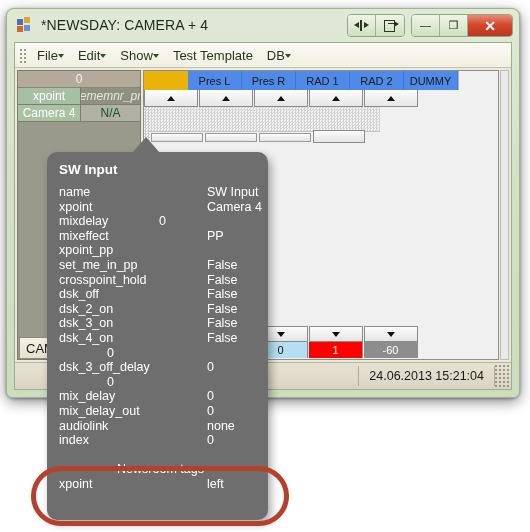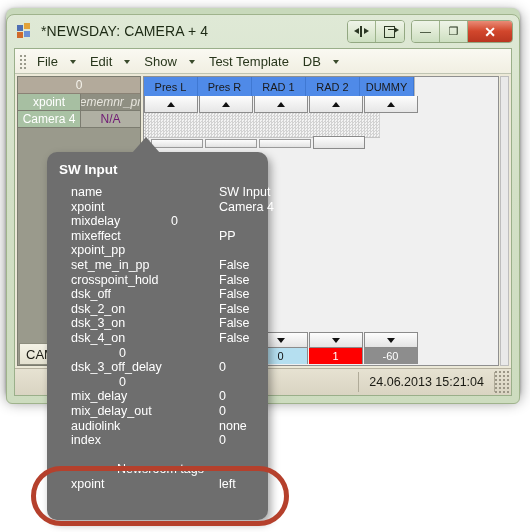--- a/index.html
+++ b/index.html
@@ -21,21 +21,21 @@
     left: 6px; top: 8px;
     width: 514px; height: 390px;
     border-radius: 8px;
     box-shadow: 0 4px 14px rgba(0,0,0,0.45), 0 1px 3px rgba(0,0,0,0.35);
     background: #c8d9bb;
   }
 
   
   .window {
     position: absolute;
-    left: 6px; top: 14px;
+    left: 6px; top: 8px;
     width: 514px; height: 390px;
     border-radius: 8px 8px 6px 6px;
     background: linear-gradient(180deg,#dfe9d6 0%, #d3e0c6 45%, #cddcbf 100%);
     border: 1px solid #9fb38c;
     box-sizing: border-box;
     overflow: hidden;
   }
 
   
   .titlebar {
@@ -127,21 +127,21 @@
     width: 100%; height: 25px;
     background: linear-gradient(180deg,#faf9f2 0%, #f1efe2 100%);
     border-bottom: 1px solid #bfc4b2;
     display: flex; align-items: center;
     box-sizing: border-box;
   }
   .grip { width: 8px; height: 17px; margin-left: 3px; margin-right: 4px;
           background-image: radial-gradient(circle, #9a9a8c 0.8px, transparent 1px);
           background-size: 4px 4px; background-position: 1px 1px; }
   .menu-item {
-    display: flex; align-items: center; gap: 12px;
+    display: flex; align-items: center; gap: 0;
     padding: 0 7px; height: 21px; font-size: 13px; color: #28361c;
     white-space: nowrap;
   }
   .menu-caret { width:0;height:0; border-left:3.5px solid transparent; border-right:3.5px solid transparent;
                 border-top:4px solid #3a4b2c; margin-top:2px; }
 
   
   .body-area {
     position: absolute; left:0; top:25px; right:0; bottom:27px;
     background: #ece9d8;
@@ -176,21 +176,21 @@
     display:flex;align-items:center;justify-content:center; overflow:hidden; white-space:nowrap;
     border-bottom:1px solid #7c7c70;
     font-style:italic;
   }
   .cell-cam {
     flex: 0 0 62px; background: #a9c2a4; color:#ffffff; font-size:12px;
     display:flex;align-items:center;justify-content:center;
     border-right:1px solid #7c7c70; border-bottom:1px solid #7c7c70;
   }
   .cell-na {
-    flex: 1 1 auto; background: #b0b0a3; color:#701a75; font-size:12px;
+    flex: 1 1 auto; background: #b0b0a3; color:#14532d; font-size:12px;
     display:flex;align-items:center;justify-content:center;
     border-bottom:1px solid #7c7c70;
   }
 
   
   .cam-btn {
     position: absolute; left: 4px; bottom: 3px;
     width: 70px; height: 22px;
     background: linear-gradient(180deg,#f4f2e6,#e4e1d0);
     border: 1px solid #8d8d7e;
@@ -203,20 +203,21 @@
   .gridpane {
     position: absolute; left: 128px; top: 2px; right: 12px; bottom: 2px;
     background: #f0f0f0;
     border: 1px solid #8f8f8f;
     box-sizing: border-box;
     overflow: hidden;
   }
   .grid-head {
     display: flex; height: 19px;
     background: #eab308;
+    padding-left: 44px;
   }
   .gh-cell {
     flex: 0 0 54px;
     color: #1a1a1a; font-size: 11px;
     display:flex;align-items:center;justify-content:center;
     background: #4f8ae8;
     border-right: 1px solid #3f78d2;
     box-sizing: border-box;
   }
   .gh-rest { flex: 1 1 auto; background:#f0f0f0; border-left:1px solid #b8b8b8;}
@@ -321,21 +322,21 @@
     position:absolute;
     left: 85px; top: -15px;
     width: 0; height: 0;
     border-left: 14px solid transparent;
     border-right: 14px solid transparent;
     border-bottom: 16px solid #6e6e6e;
   }
   .tip-title {
     font-weight: bold; font-size: 13.5px; margin-bottom: 8px; color:#ffffff;
   }
-  .tip-row { display:flex; line-height: 14.6px; height:14.6px;margin-left:12px; }
+  .tip-row { display:flex; line-height: 14.6px; height:14.6px; }
   .tip-k { flex: 0 0 100px; white-space:nowrap; }
   .tip-mid { flex: 0 0 48px; white-space:nowrap; }
   .tip-v { flex: 1 1 auto; white-space:nowrap; }
   .tip-sep { height: 14px; }
   .tip-section {
     text-align:center; padding-left: 6px; margin-bottom: 1px;
   }
 
   
   .annot {

